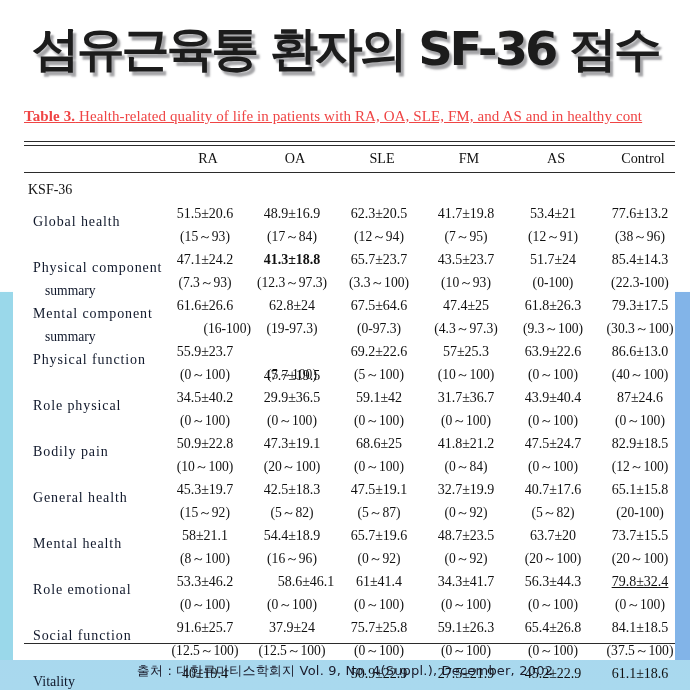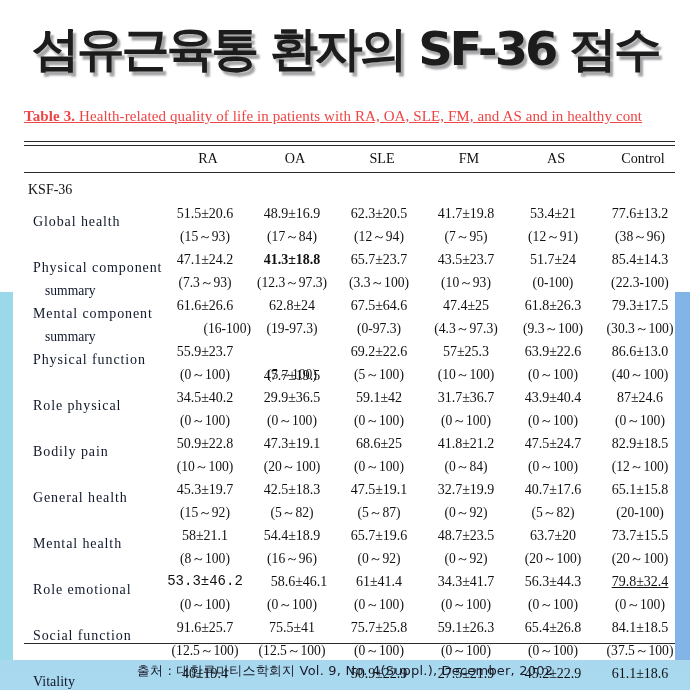--- a/index.html
+++ b/index.html
@@ -277,40 +277,40 @@
             <div class="lbl ind"></div>
             <div class="cell" style="left: 146px;">(8～100)</div>
             <div class="cell" style="left: 233px;">(16～96)</div>
             <div class="cell" style="left: 320px;">(0～92)</div>
             <div class="cell" style="left: 407px;">(0～92)</div>
             <div class="cell" style="left: 494px;">(20～100)</div>
             <div class="cell" style="left: 581px;">(20～100)</div>
           </div>
           <div class="row ">
             <div class="lbl wide">Role emotional</div>
-            <div class="cell" style="left: 146px; font-family: Liberation Mono, monospace;">53.3±46.2</div>
-            <div class="cell" style="left: 240px; text-align: center;">58.6±46.1</div>
+            <div class="cell" style="left: 146px;">53.3±46.2</div>
+            <div class="cell" style="left: 247px; text-align: center;">58.6±46.1</div>
             <div class="cell" style="left: 320px;">61±41.4</div>
             <div class="cell" style="left: 407px;">34.3±41.7</div>
             <div class="cell" style="left: 494px;">56.3±44.3</div>
             <div class="cell" style="left: 581px; text-decoration: underline;">79.8±32.4</div>
           </div>
           <div class="row sub">
             <div class="lbl ind"></div>
             <div class="cell" style="left: 146px;">(0～100)</div>
             <div class="cell" style="left: 233px;">(0～100)</div>
             <div class="cell" style="left: 320px;">(0～100)</div>
             <div class="cell" style="left: 407px;">(0～100)</div>
             <div class="cell" style="left: 494px;">(0～100)</div>
             <div class="cell" style="left: 581px;">(0～100)</div>
           </div>
           <div class="row ">
             <div class="lbl wide">Social function</div>
             <div class="cell" style="left: 146px;">91.6±25.7</div>
-            <div class="cell" style="left: 233px;">75.5±41</div>
+            <div class="cell" style="left: 233px;">37.9±24</div>
             <div class="cell" style="left: 320px;">75.7±25.8</div>
             <div class="cell" style="left: 407px;">59.1±26.3</div>
             <div class="cell" style="left: 494px;">65.4±26.8</div>
             <div class="cell" style="left: 581px;">84.1±18.5</div>
           </div>
           <div class="row sub">
             <div class="lbl ind"></div>
             <div class="cell" style="left: 146px;">(12.5～100)</div>
             <div class="cell" style="left: 233px;">(12.5～100)</div>
             <div class="cell" style="left: 320px;">(0～100)</div>

